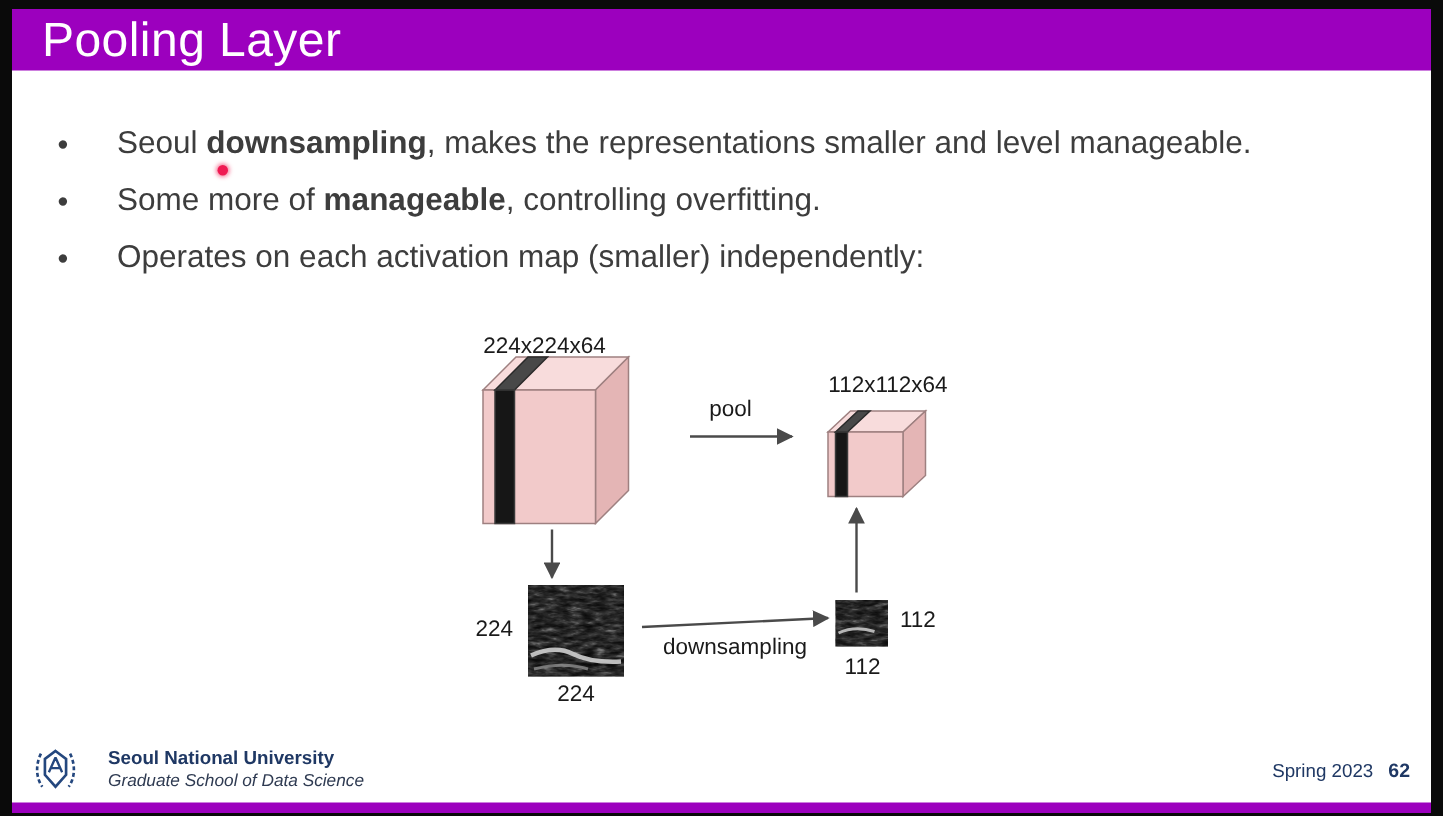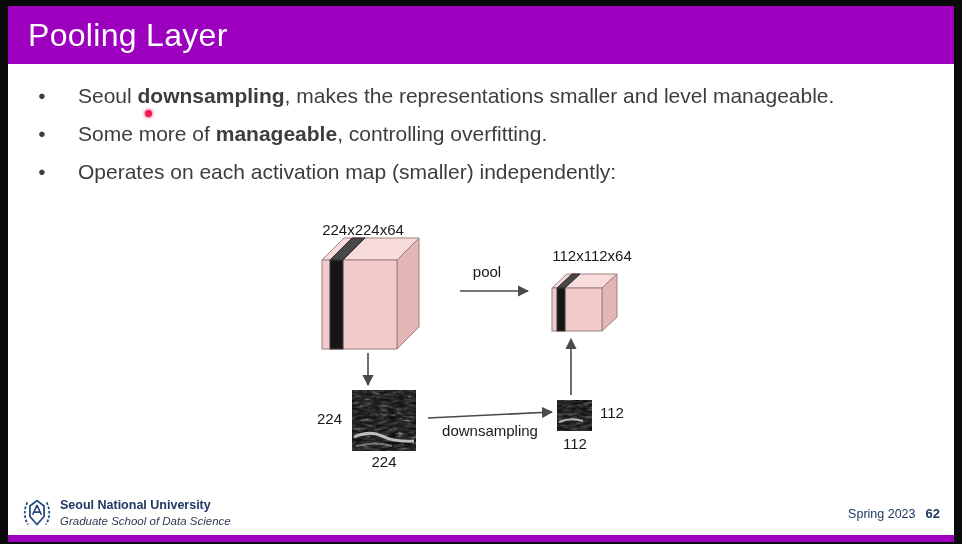--- a/index.html
+++ b/index.html
@@ -6,21 +6,21 @@
   body {
     width:962px; height:544px; position:relative; overflow:hidden;
     background:#0a0a0a;
     font-family:"Liberation Sans", sans-serif;
   }
   .slide {
     position:absolute; left:8px; top:6px; width:946px; height:536px;
     background:#ffffff;
   }
   .titlebar {
-    position:absolute; left:0; top:0; width:100%; height:58px;
+    position:absolute; left:0; top:0; width:100%; height:41px;
     background:var(--header-purple,#9C00BE);
     display:flex; align-items:center; padding-left:20px; box-sizing:border-box;
   }
   .titlebar h1 {
     margin:0; color:#ffffff; font-size:32px; font-weight:500; letter-spacing:.3px;
   }
   .bullets {
     position:absolute; left:30px; top:76px; right:20px;
     margin:0; padding:0; list-style:none;
   }
@@ -39,21 +39,21 @@
   .cube-front { fill:var(--cube-front,#F2CACA); stroke:#9e8080; stroke-width:1; }
   .cube-top   { fill:var(--cube-top,#F8DCDC);  stroke:#9e8080; stroke-width:1; }
   .cube-side  { fill:var(--cube-side,#E4B5B5); stroke:#9e8080; stroke-width:1; }
   .slice-front{ fill:#161616; stroke:#3a3a3a; stroke-width:1; }
   .slice-top  { fill:#484848; stroke:#2a2a2a; stroke-width:1; }
   .arrow { stroke:#4a4a4a; stroke-width:1.6; fill:none; }
   .footer {
     position:absolute; left:14px; right:14px; bottom:10px; height:38px;
     display:flex; align-items:center; justify-content:space-between;
   }
-  .f-left { display:flex; align-items:center; gap:8px; }
+  .f-left { display:flex; align-items:center; gap:20px; }
   .uni  { font-size:12.5px; font-weight:700; color:var(--navy,#1F3864); line-height:1.3; }
   .dept { font-size:11.5px; color:#2F3B52; line-height:1.3;font-style:italic; }
   .f-right { display:flex; align-items:baseline; gap:10px; color:var(--navy,#1F3864); font-size:12.5px; }
   .page { font-weight:700; font-size:13px; }
   .bottombar {
     position:absolute; left:0; bottom:0; width:100%; height:7px;
     background:var(--header-purple,#9C00BE);
   }
 </style>
 </head>

